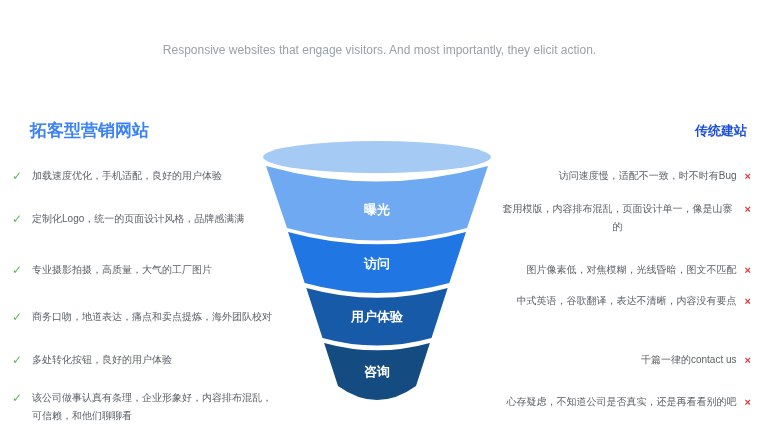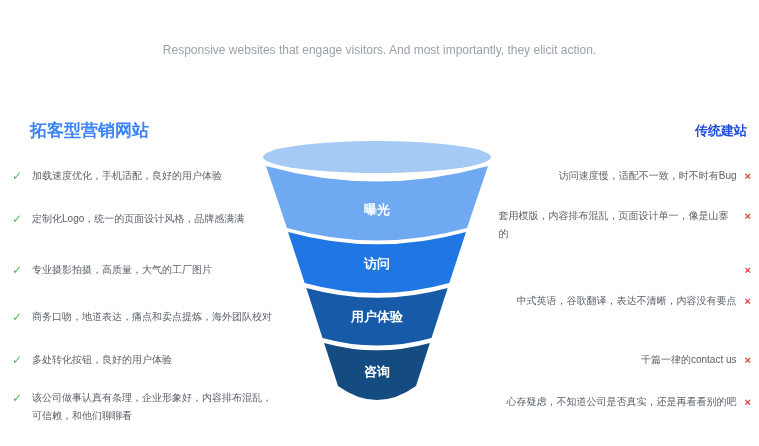--- a/index.html
+++ b/index.html
@@ -32,32 +32,32 @@
     font-size:13px;font-weight:bold;color:#1d4ed8;
   }
   
   .row{position:absolute;display:flex;align-items:flex-start;}
   .row-left{left:12px;width:268px;}
   .row-right{right:8px;width:272px;justify-content:flex-end;}
   .item-text{
     font-size:10px;line-height:18px;color:#5b6168;
   }
   .row-left .item-text{width:242px;margin-left:10px;text-align:left;}
-  .row-right .item-text{max-width:238px;margin-right:8px;text-align:left;}
+  .row-right .item-text{max-width:238px;margin-right:8px;text-align:center;}
   .check{
     flex:0 0 auto;
     font-size:12px;line-height:18px;font-weight:bold;color:#55b94e;
   }
   .cross{
     flex:0 0 auto;
     font-size:11px;line-height:18px;font-weight:bold;color:#e03a3a;
   }
   
   .l1{top:167px;} .l2{top:210px;} .l3{top:261px;} .l4{top:308px;} .l5{top:351px;} .l6{top:389px;}
-  .r1{top:167px;} .r2{top:207px;} .r3{top:261px;} .r4{top:292px;} .r5{top:351px;} .r6{top:393px;}
+  .r1{top:167px;} .r2{top:200px;} .r3{top:261px;} .r4{top:292px;} .r5{top:351px;} .r6{top:393px;}
   
   .funnel-wrap{
     position:absolute;left:250px;top:130px;width:260px;height:295px;
   }
   .funnel-label{
     font-size:13px;font-weight:bold;fill:#ffffff;
     font-family:"Liberation Sans","DejaVu Sans",sans-serif;
   }
 </style>
 </head>
@@ -97,20 +97,21 @@
 
   <div class="row row-right r1">
     <span class="item-text">访问速度慢，适配不一致，时不时有Bug</span>
     <span class="cross">×</span>
   </div>
   <div class="row row-right r2">
     <span class="item-text">套用模版，内容排布混乱，页面设计单一，像是山寨的</span>
     <span class="cross">×</span>
   </div>
   <div class="row row-right r3">
+    <span class="item-text">图片像素低，对焦模糊，光线昏暗，图文不匹配</span>
     <span class="cross">×</span>
   </div>
   <div class="row row-right r4">
     <span class="item-text">中式英语，谷歌翻译，表达不清晰，内容没有要点</span>
     <span class="cross">×</span>
   </div>
   <div class="row row-right r5">
     <span class="item-text">千篇一律的contact us</span>
     <span class="cross">×</span>
   </div>

